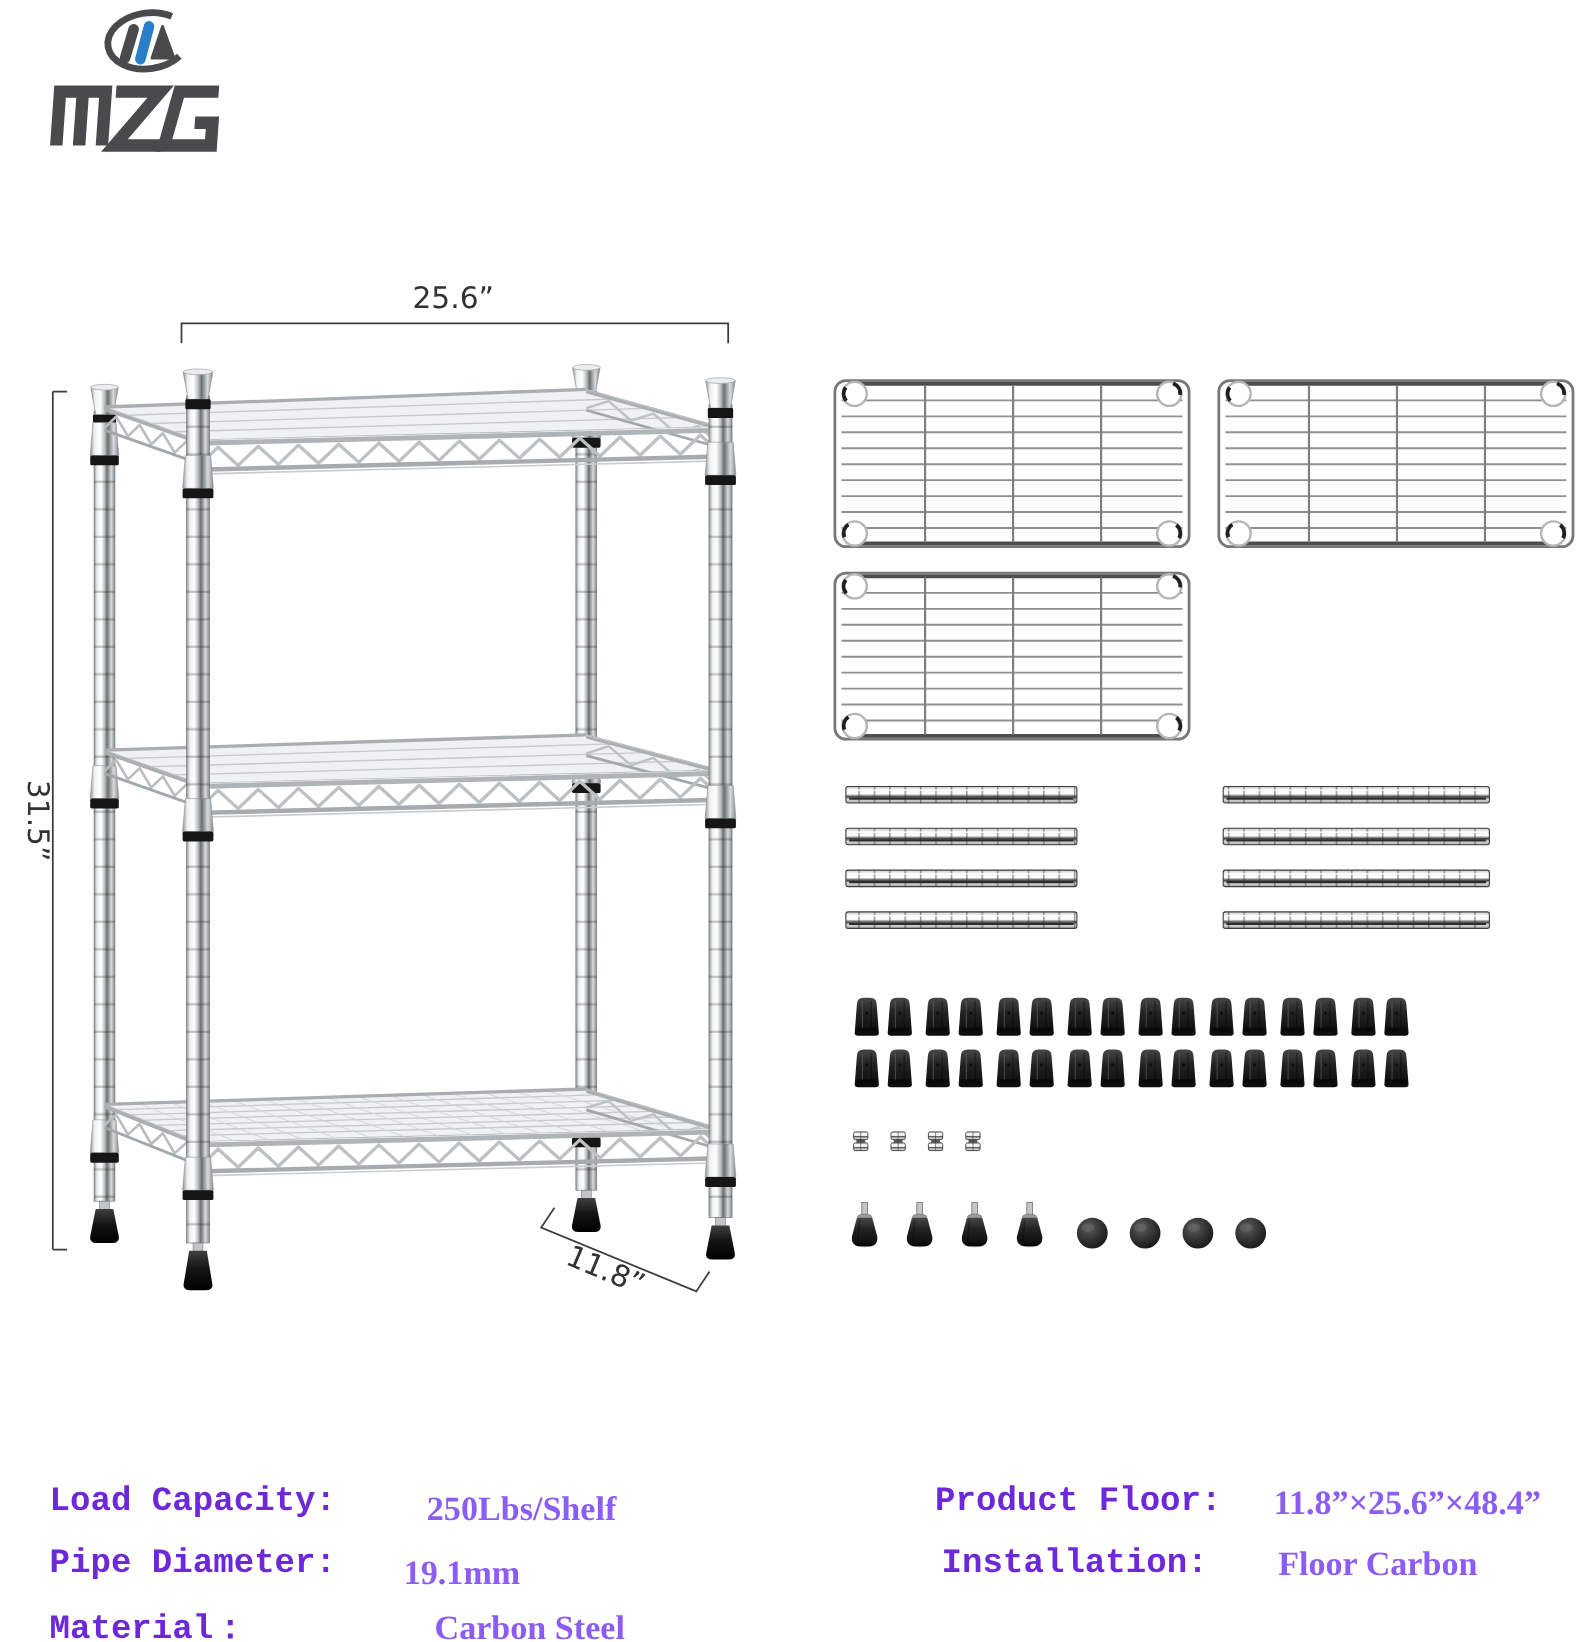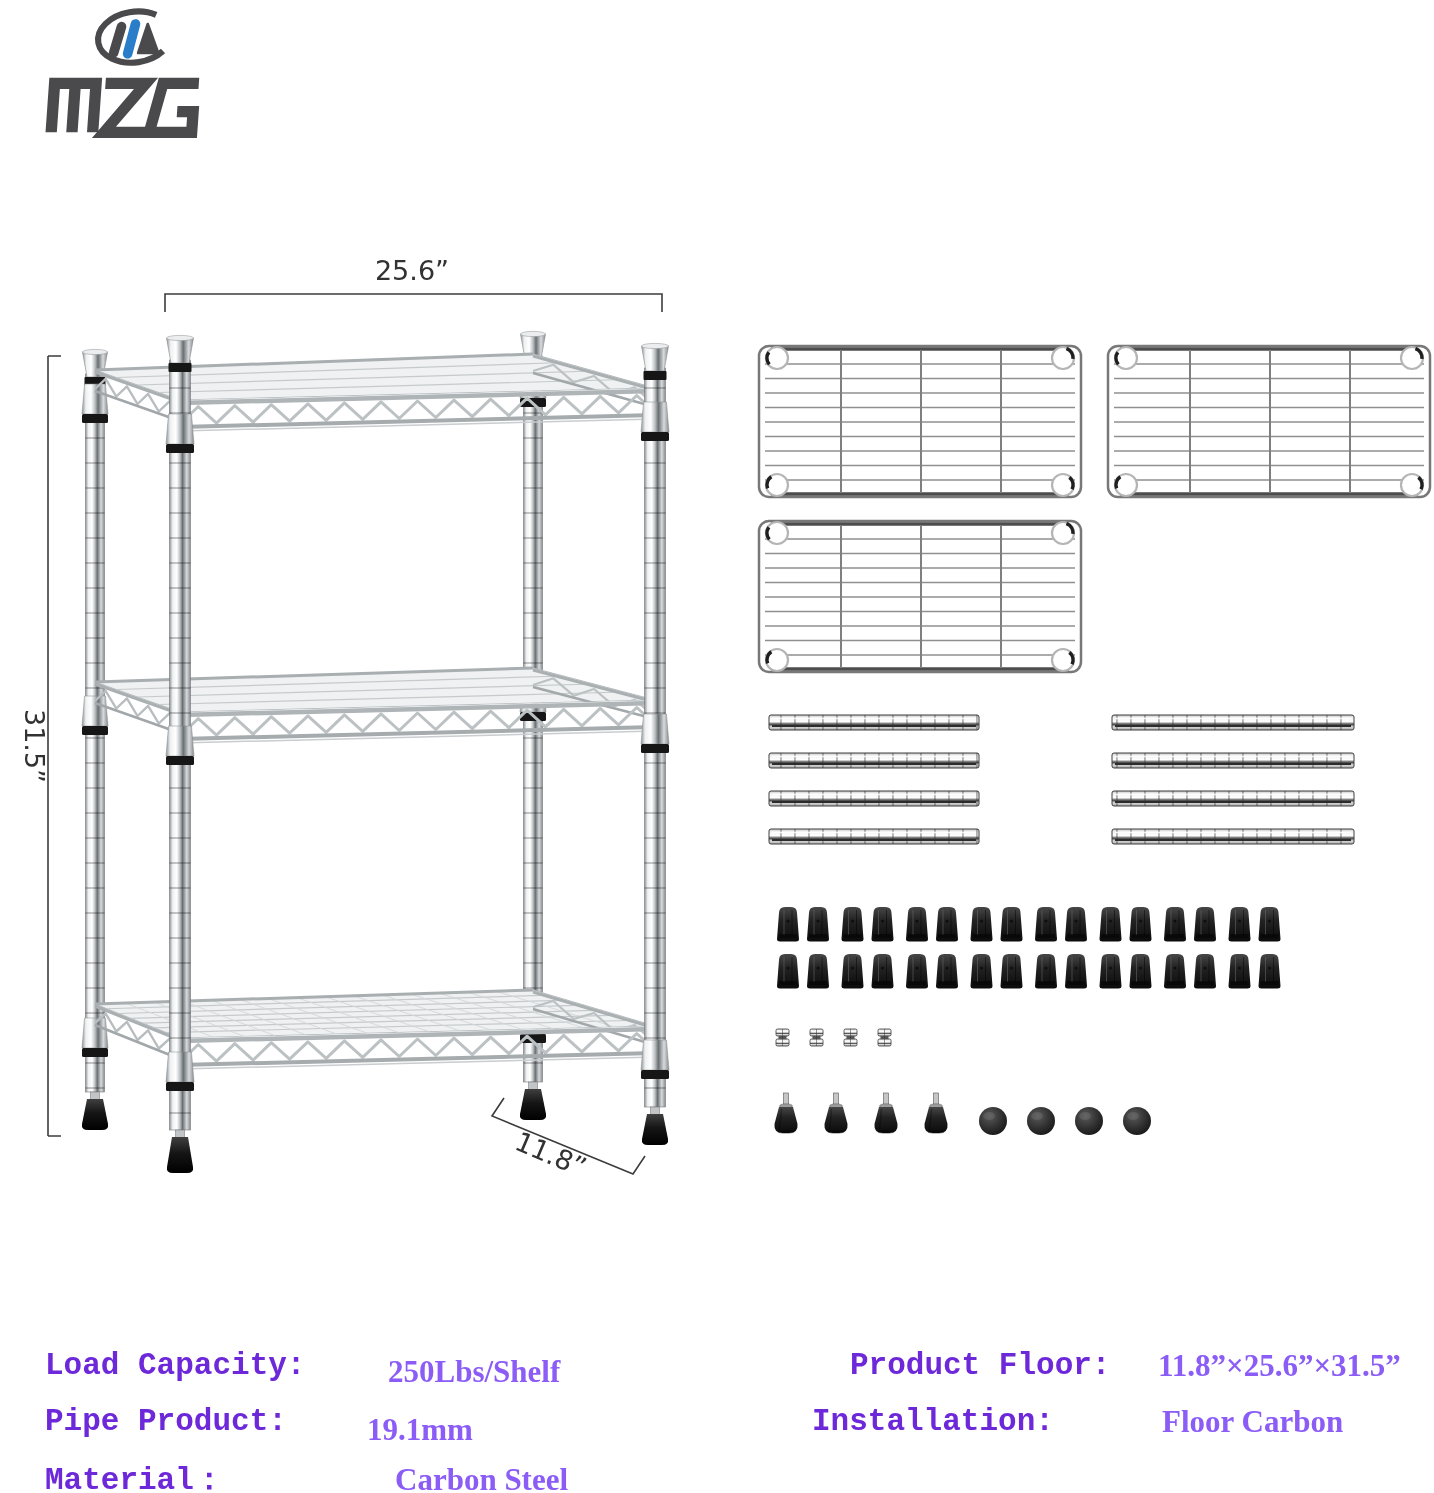--- a/index.html
+++ b/index.html
@@ -392,22 +392,22 @@
         <use href="#cap" x="253" y="791"></use>
         <use href="#cap" x="301" y="791"></use>
         <use href="#cap" x="349" y="791"></use>
         <use href="#cap" x="397" y="791"></use>
       </g>
   </svg>
 
   <div>
     <div class="spec-label" style="left:45px;top:1348px">Load Capacity:</div>
     <div class="spec-value" style="left:388px;top:1354px">250Lbs/Shelf</div>
-    <div class="spec-label" style="left:45px;top:1404px">Pipe Product:</div>
+    <div class="spec-label" style="left:45px;top:1404px">Pipe Diameter:</div>
     <div class="spec-value" style="left:367px;top:1412px">19.1mm</div>
     <div class="spec-label" style="left:45px;top:1458px">Material：</div>
     <div class="spec-value" style="left:395px;top:1462px">Carbon Steel</div>
     <div class="spec-label" style="left:850px;top:1348px">Product Floor:</div>
-    <div class="spec-value" style="left:1158px;top:1348px">11.8”×25.6”×31.5”</div>
-    <div class="spec-label" style="left:812px;top:1404px">Installation:</div>
+    <div class="spec-value" style="left:1158px;top:1348px">11.8”×25.6”×48.4”</div>
+    <div class="spec-label" style="left:856px;top:1404px">Installation:</div>
     <div class="spec-value" style="left:1162px;top:1404px">Floor Carbon</div>
   </div>
 </div>
 
 </body></html>

